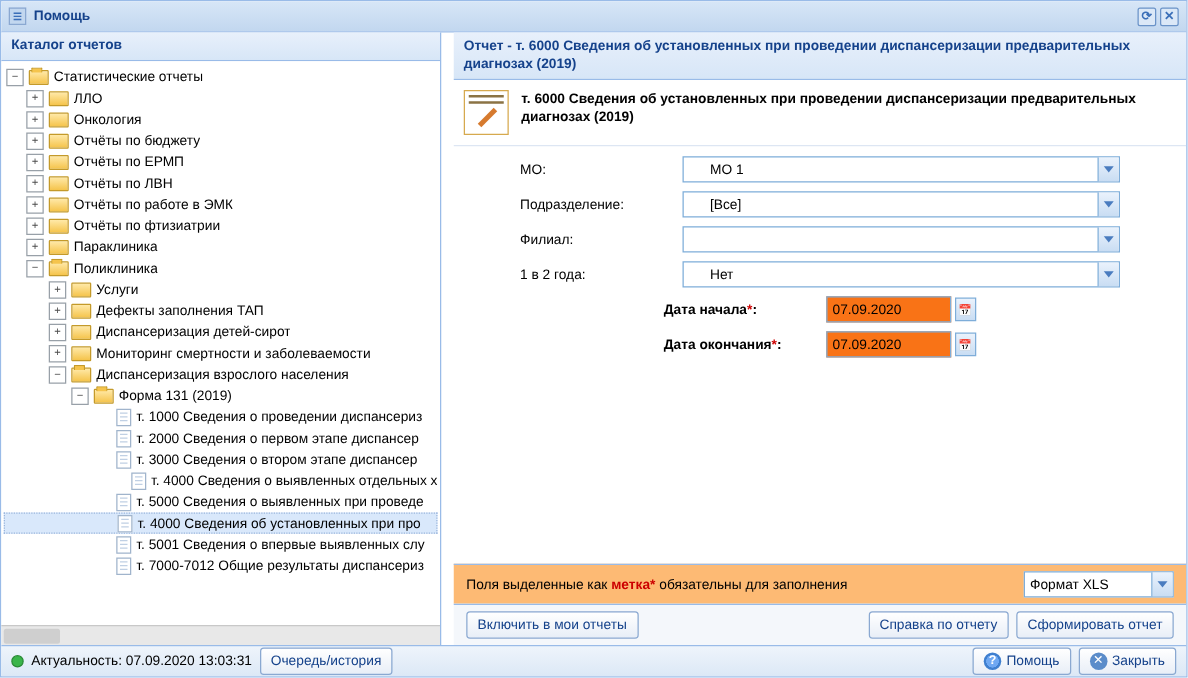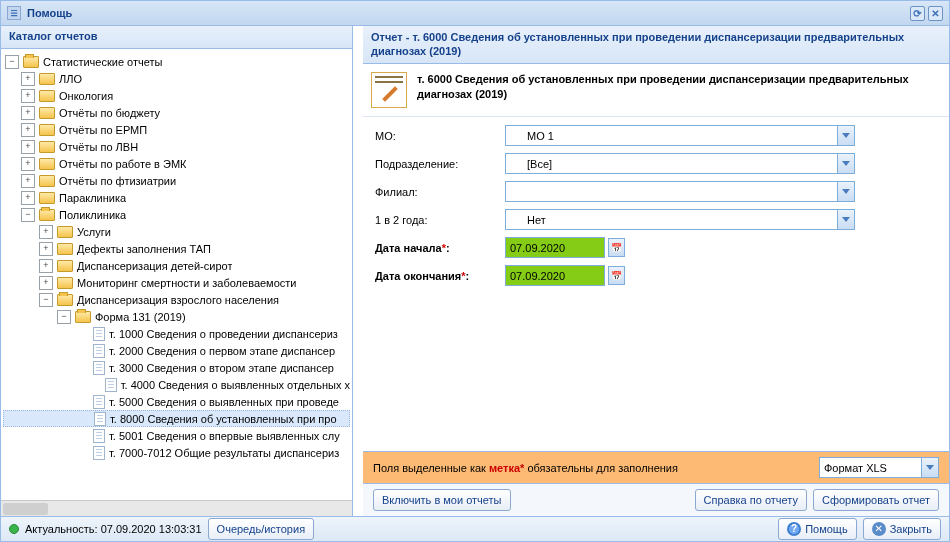--- a/index.html
+++ b/index.html
@@ -24,28 +24,28 @@
 .hscroll { height: 16px; background: #e8e8e8; border-top: 1px solid #c8c8c8; position: relative; }
 .hscroll .thumb { position: absolute; left: 2px; top: 2px; width: 45px; height: 12px; background: #cfcfcf; border-radius: 2px; }
 .right { flex: 1; display: flex; flex-direction: column; }
 .righthead { background: linear-gradient(#e8f0fb, #d7e6f7); min-height: 36px; border-bottom: 1px solid #99bbe8; padding: 4px 8px; font-weight: bold; color: #15428b; line-height: 1.3; }
 .reportinfo { display: flex; padding: 8px; border-bottom: 1px solid #dde6f3; }
 .reporticon { width: 36px; height: 36px; background: #fff; border: 1px solid #d6a94e; display: flex; flex-direction: column; padding: 3px; margin-right: 10px; flex-shrink: 0; }
 .reporticon .bar { height: 2px; background: #8b7344; margin-bottom: 3px; }
 .reporticon .pen { width: 18px; height: 4px; background: #d67a2e; transform: rotate(-45deg); margin-top: 6px; margin-left: 6px; }
 .reporttitle { font-weight: bold; color: #000; line-height: 1.4; }
 .form { padding: 8px 12px; flex: 1; color: #000; }
-.frow { display: flex; align-items: center; margin-bottom: 6px; height: 22px; }
+.frow { display: flex; align-items: center; margin-bottom: 6px; height: 22px; justify-content: center; }
 .flabel { width: 130px; }
 .flabel .req { color: #c00; }
 .flabel.bold { font-weight: bold; }
 .combo { flex: 1; max-width: 350px; height: 21px; border: 1px solid #7eadd9; background: #fff; display: flex; align-items: center; padding: 0 21px; position: relative; }
 .combo .arrow { position: absolute; right: 0; top: 0; width: 17px; height: 19px; background: linear-gradient(#eaf2fc, #c9ddf3); border-left: 1px solid #7eadd9; display: flex; align-items: center; justify-content: center; }
 .combo .arrow::after { content: ""; border-left: 4px solid transparent; border-right: 4px solid transparent; border-top: 5px solid #4a7cbf; }
-.datefield { width: 100px; height: 21px; border: 1px solid #7eadd9; background: #84cc16; display: flex; align-items: center; padding: 0 4px; }
+.datefield { width: 100px; height: 21px; border: 1px solid #7eadd9; background: #f97316; display: flex; align-items: center; padding: 0 4px; }
 .calbtn { width: 17px; height: 19px; margin-left: 3px; border: 1px solid #7eadd9; background: linear-gradient(#eaf2fc, #c9ddf3); display: inline-flex; align-items: center; justify-content: center; cursor: pointer; font-size: 9px; }
 .metabar { border-top: 1px solid #99bbe8; padding: 5px 10px; display: flex; align-items: center; background: #fdba74; color: #000; }
 .metabar .req { color: #c00; font-weight: bold; }
 .metabar .spacer { flex: 1; }
 .fmtcombo { width: 120px; height: 21px; border: 1px solid #7eadd9; background: #fff; display: flex; align-items: center; padding: 0 4px; position: relative; }
 .fmtcombo .arrow { position: absolute; right: 0; top: 0; width: 17px; height: 19px; background: linear-gradient(#eaf2fc, #c9ddf3); border-left: 1px solid #7eadd9; display: flex; align-items: center; justify-content: center; }
 .fmtcombo .arrow::after { content: ""; border-left: 4px solid transparent; border-right: 4px solid transparent; border-top: 5px solid #4a7cbf; }
 .buttonbar { border-top: 1px solid #99bbe8; padding: 5px 10px; display: flex; align-items: center; background: #f4f7fb; }
 .btn { height: 22px; padding: 0 8px; background: linear-gradient(#fff, #e8eef7); border: 1px solid #8aa8d1; border-radius: 3px; color: #15428b; cursor: pointer; display: inline-flex; align-items: center; gap: 4px; font-size: 11px; }
 .statusbar { height: 25px; border-top: 1px solid #99bbe8; background: linear-gradient(#eef4fb, #dce8f6); display: flex; align-items: center; padding: 0 8px; gap: 6px; }
@@ -176,21 +176,21 @@
             <span class="node-label">т. 4000 Сведения о выявленных отдельных х</span>
           </div>
           <div class="node" style="padding-left: 72px;">
             <span class="toggle empty"></span>
             <span class="doc"></span>
             <span class="node-label">т. 5000 Сведения о выявленных при проведе</span>
           </div>
           <div class="node selected" style="padding-left: 72px;">
             <span class="toggle empty"></span>
             <span class="doc"></span>
-            <span class="node-label">т. 8000 Сведения об установленных при про</span>
+            <span class="node-label">т. 4000 Сведения об установленных при про</span>
           </div>
           <div class="node" style="padding-left: 72px;">
             <span class="toggle empty"></span>
             <span class="doc"></span>
             <span class="node-label">т. 5001 Сведения о впервые выявленных слу</span>
           </div>
           <div class="node" style="padding-left: 72px;">
             <span class="toggle empty"></span>
             <span class="doc"></span>
             <span class="node-label">т. 7000-7012 Общие результаты диспансериз</span>

